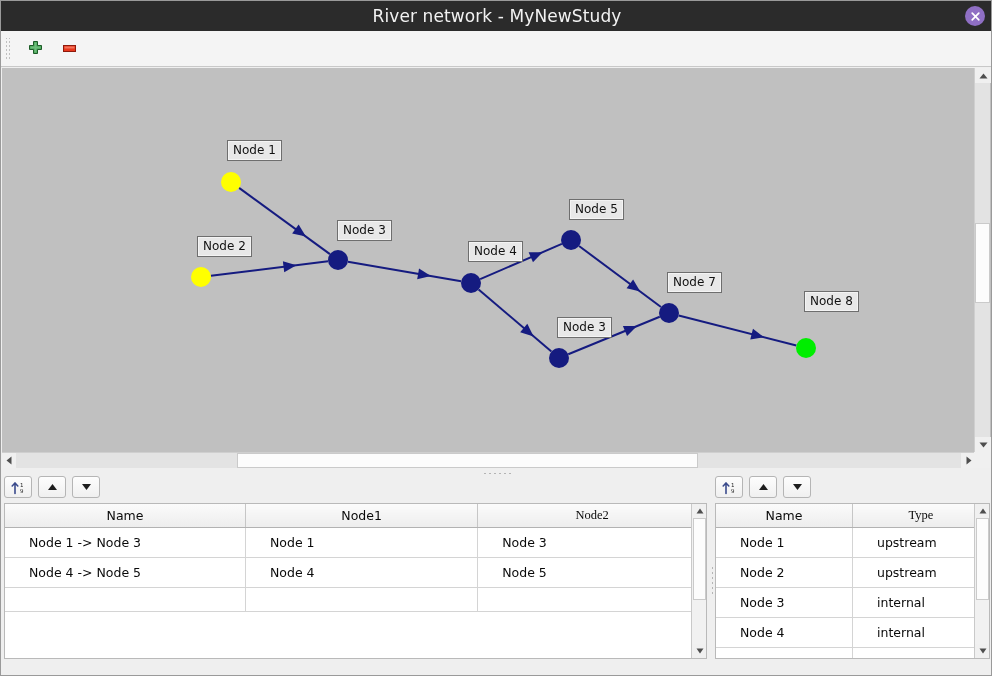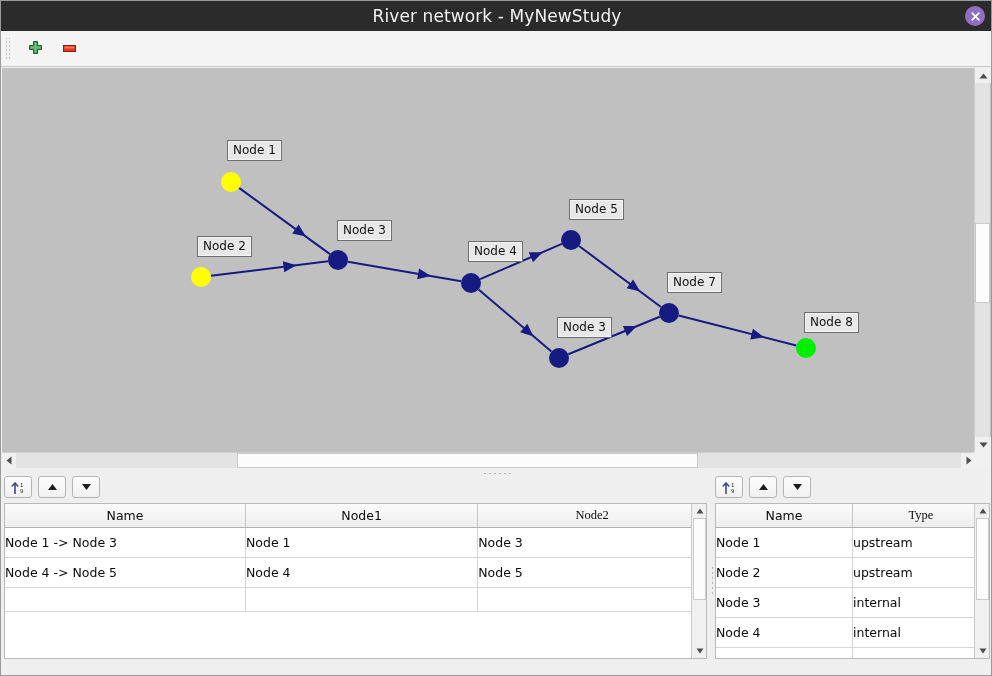--- a/index.html
+++ b/index.html
@@ -174,21 +174,21 @@
     border-bottom: 1px solid #b2b2b2;
     font-weight: normal;
     font-size: 12.5px;
     color: #0a0a0a;
   }
   table.grid th:last-child { border-right: none; font-family: Liberation Serif, serif; }
   table.grid td {
     height: 30px;
     border-right: 1px solid #d4d4d4;
     border-bottom: 1px solid #d4d4d4;
-    padding: 0 0;
+    padding: 0 24px;
     background: #fff;
     white-space: nowrap;
     overflow: hidden;
   }
   table.grid td:last-child { border-right: none; }
   table.grid tr.blank td { height: 24px; }
 
   .tbl-vsb {
     position: absolute; top: 0; right: 0;
     width: 15px; height: 100%;
@@ -256,21 +256,21 @@
         <circle cx="804" cy="280" r="10" fill="#00ee00"></circle>
       </svg>
     <div id="graph-labels">
         <div class="nodelabel" style="left: 225px; top: 72px;">Node 1</div>
         <div class="nodelabel" style="left: 195px; top: 168px;">Node 2</div>
         <div class="nodelabel" style="left: 335px; top: 152px;">Node 3</div>
         <div class="nodelabel" style="left: 466px; top: 173px;">Node 4</div>
         <div class="nodelabel" style="left: 567px; top: 131px;">Node 5</div>
         <div class="nodelabel" style="left: 555px; top: 249px;">Node 3</div>
         <div class="nodelabel" style="left: 665px; top: 204px;">Node 7</div>
-        <div class="nodelabel" style="left: 802px; top: 244px;">Node 8</div>
+        <div class="nodelabel" style="left: 802px; top: 223px;">Node 8</div>
       </div>
   </div>
 
   <div class="sb-v">
     <div class="sb-arrow" style="top:0;left:0">
       <svg width="9" height="6" viewBox="0 0 9 6">
         <path d="M4.5 0.5 L8.5 5.5 L0.5 5.5 Z" fill="#4e4e4e"></path>
       </svg>
     </div>
     <div class="sb-track-dark" style="top:15px;left:0;width:15px;height:140px"></div>

